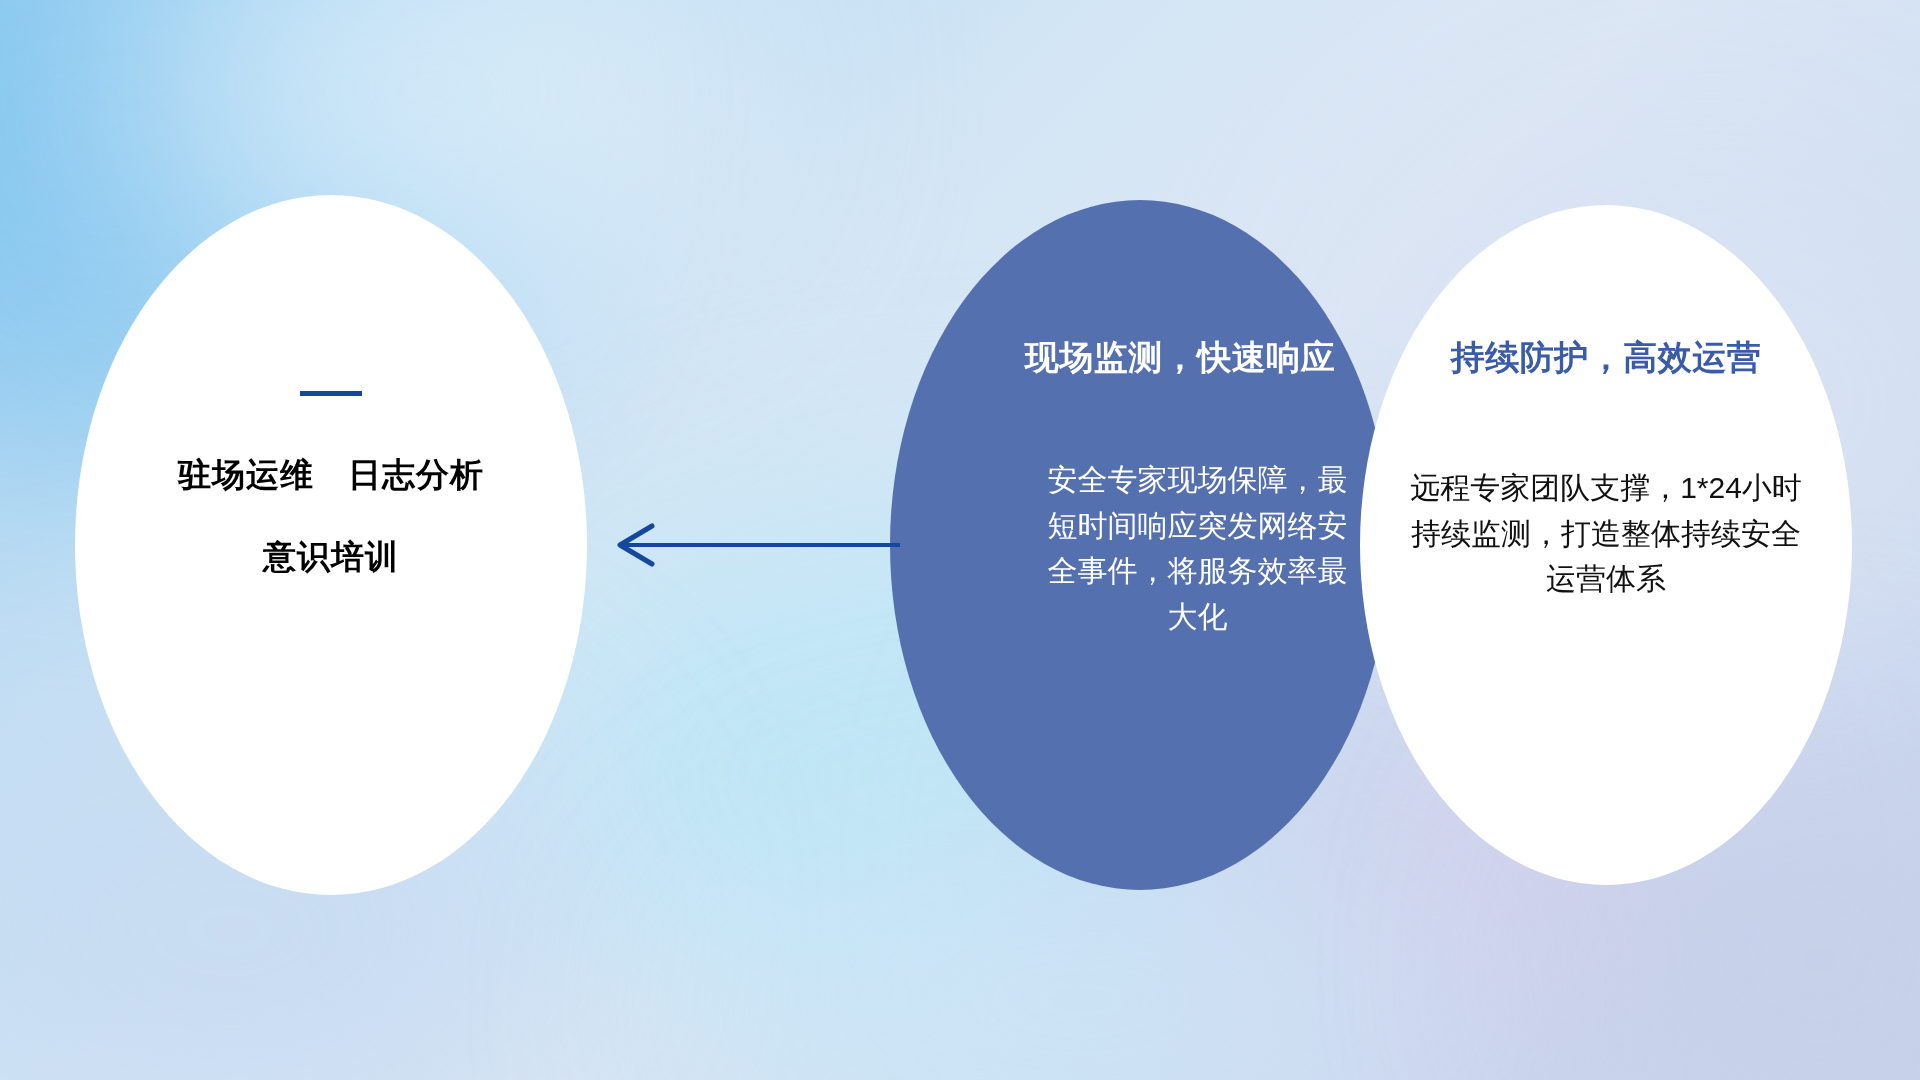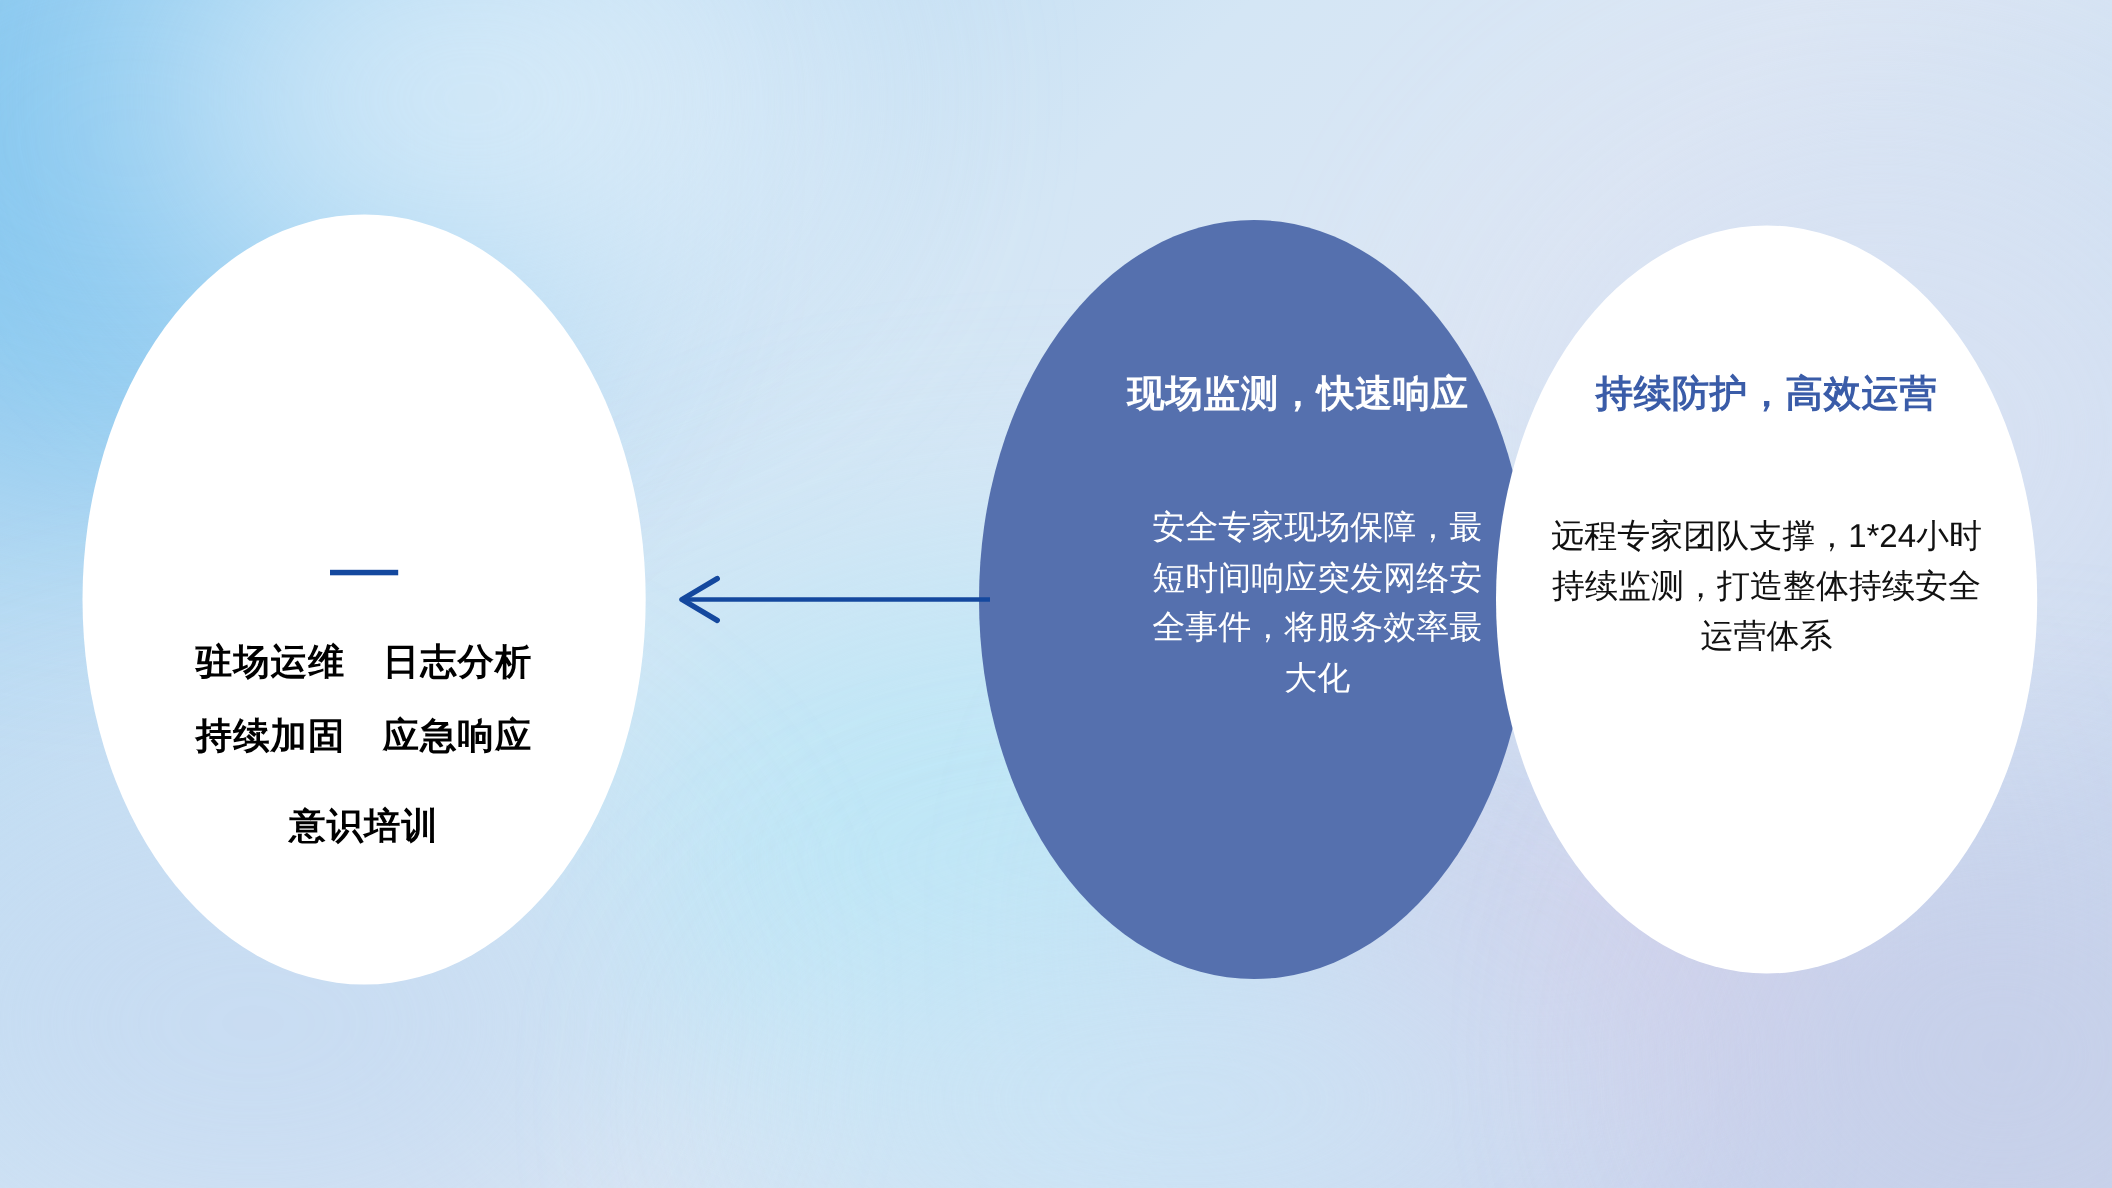--- a/index.html
+++ b/index.html
@@ -61,21 +61,21 @@
   #left-content {
     position: absolute;
     left: 75px;
     top: 195px;
     width: 512px;
     height: 700px;
     z-index: 6;
     display: flex;
     flex-direction: column;
     align-items: center;
-    justify-content: center;
+    justify-content: flex-start;
     padding-top: 196px;
     box-sizing: border-box;
   }
   #left-divider {
     width: 62px;
     height: 5px;
     background: #14489e;
     margin-bottom: 62px;
   }
   .left-line {
@@ -176,21 +176,20 @@
   <div class="blob blob-g"></div>
   <div class="blob blob-h"></div>
 
   <div id="circle-left" class="circle circle-white"></div>
   <div id="circle-middle" class="circle circle-blue"></div>
   <div id="circle-right" class="circle circle-white"></div>
 
   <div id="left-content">
     <div id="left-divider"></div>
     <div class="left-line">驻场运维　日志分析</div>
-    <div class="left-line">持续加固　应急响应</div>
     <div class="left-line last">意识培训</div>
   </div>
 
   <div id="middle-content">
     <div id="middle-title">现场监测，快速响应</div>
     <div id="middle-body">安全专家现场保障，最短时间响应突发网络安全事件，将服务效率最大化</div>
   </div>
 
   <div id="right-content">
     <div id="right-title">持续防护，高效运营</div>

